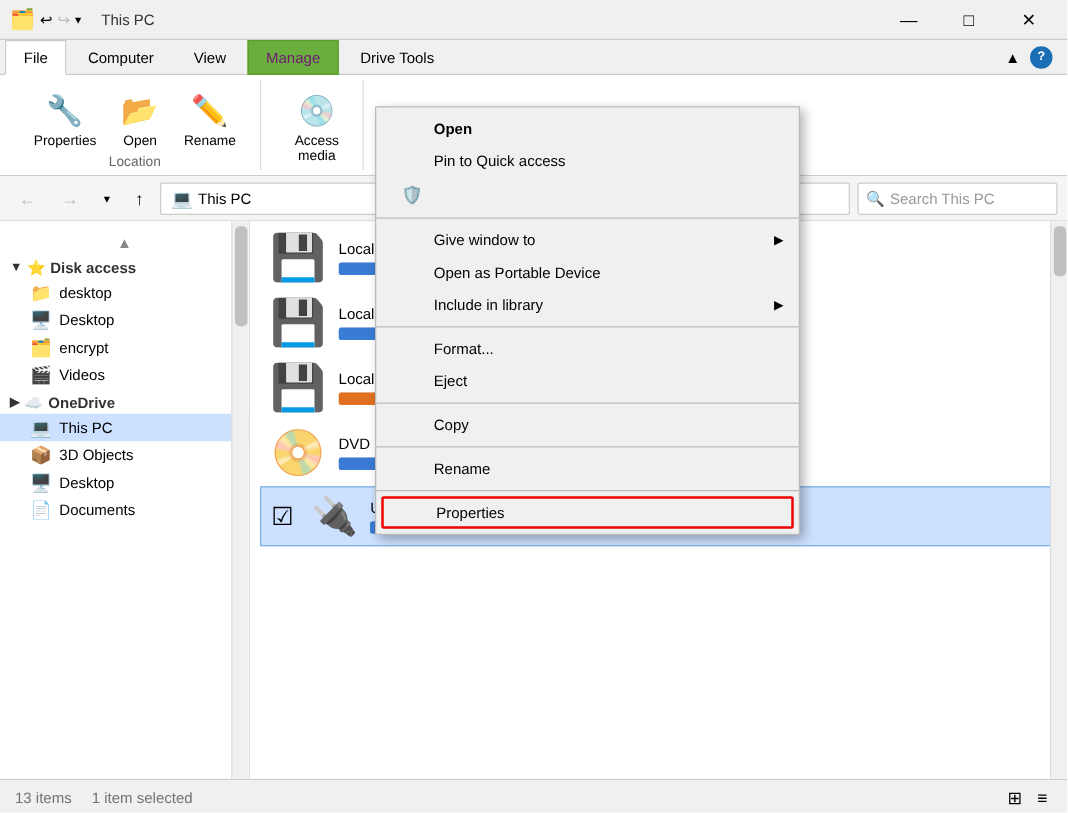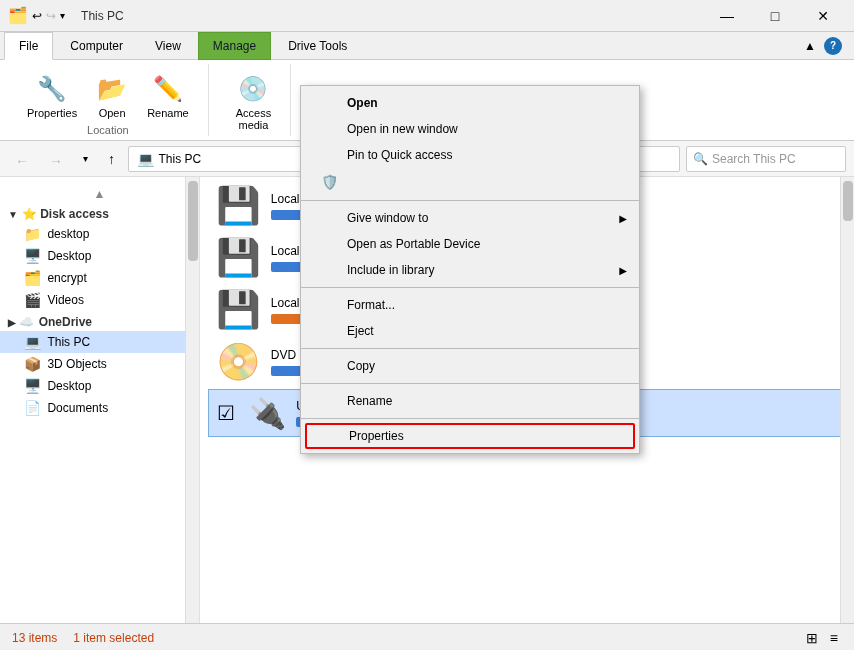--- a/index.html
+++ b/index.html
@@ -22,21 +22,21 @@
     .ribbon-tabs {
       display: flex; background: #f0f0f0;
       border-bottom: 1px solid #ccc; height: 28px; padding: 0 4px;
     }
     .ribbon-tab {
       padding: 4px 14px; cursor: pointer; font-size: 12px; height: 28px;
       display: flex; align-items: center; border: 1px solid transparent;
       margin-right: 2px;
     }
     .ribbon-tab.active { background: #fff; border-color: #ccc; border-bottom-color: #fff; color: #000; }
-    .ribbon-tab.manage { background: #6aaf3d; color: #0f172a; border-color: #5a9f2d; }
+    .ribbon-tab.manage { background: #6aaf3d; color: #701a75; border-color: #5a9f2d; }
 
     
     .ribbon {
       display: flex; align-items: center; background: #fff;
       border-bottom: 1px solid #ccc; padding: 4px 8px; min-height: 80px;
       gap: 8px;
     }
     .ribbon-group {
       display: flex; flex-direction: column; align-items: center;
       border-right: 1px solid #e0e0e0; padding: 0 12px; min-height: 68px;
@@ -117,21 +117,21 @@
     .drive-name { font-size: 12px; font-weight: 500; }
     .drive-bar-wrap { width: 120px; height: 10px; background: #e0e0e0; border-radius: 2px; margin-top: 4px; }
     .drive-bar { height: 10px; border-radius: 2px; }
     .drive-free { font-size: 11px; color: #333; margin-left: 8px; white-space: nowrap; }
 
     
     .status-bar {
       display: flex; align-items: center; justify-content: space-between;
       background: #f0f0f0; border-top: 1px solid #ccc; height: 28px; padding: 0 12px;
     }
-    .status-left { font-size: 12px; color: #c2410c; display: flex; gap: 16px; }
+    .status-left { font-size: 12px; color: #737373; display: flex; gap: 16px; }
     .status-right { display: flex; gap: 4px; }
     .view-btn { background: none; border: none; cursor: pointer; font-size: 14px; padding: 2px 4px; }
 
     
     .context-menu {
       position: absolute; top: 85px; left: 300px; width: 340px;
       background: #f0f0f0; border: 1px solid #bbb; box-shadow: 3px 3px 8px rgba(0,0,0,0.3);
       z-index: 100; padding: 4px 0;
     }
     .ctx-item {
@@ -379,24 +379,20 @@
 </div>
 
 <div class="context-menu">
 
   <div class="ctx-item bold">
     <span class="ctx-icon"></span>
     <span>Open</span>
   </div>
   <div class="ctx-item">
     <span class="ctx-icon"></span>
-    <span>Open in new window</span>
-  </div>
-  <div class="ctx-item">
-    <span class="ctx-icon"></span>
     <span>Pin to Quick access</span>
   </div>
 
   <div class="ctx-item">
     <span class="ctx-icon" style="color:#1e90ff;">🛡️</span>
   </div>
 
   <div class="ctx-separator"></div>
 
   <div class="ctx-item">

